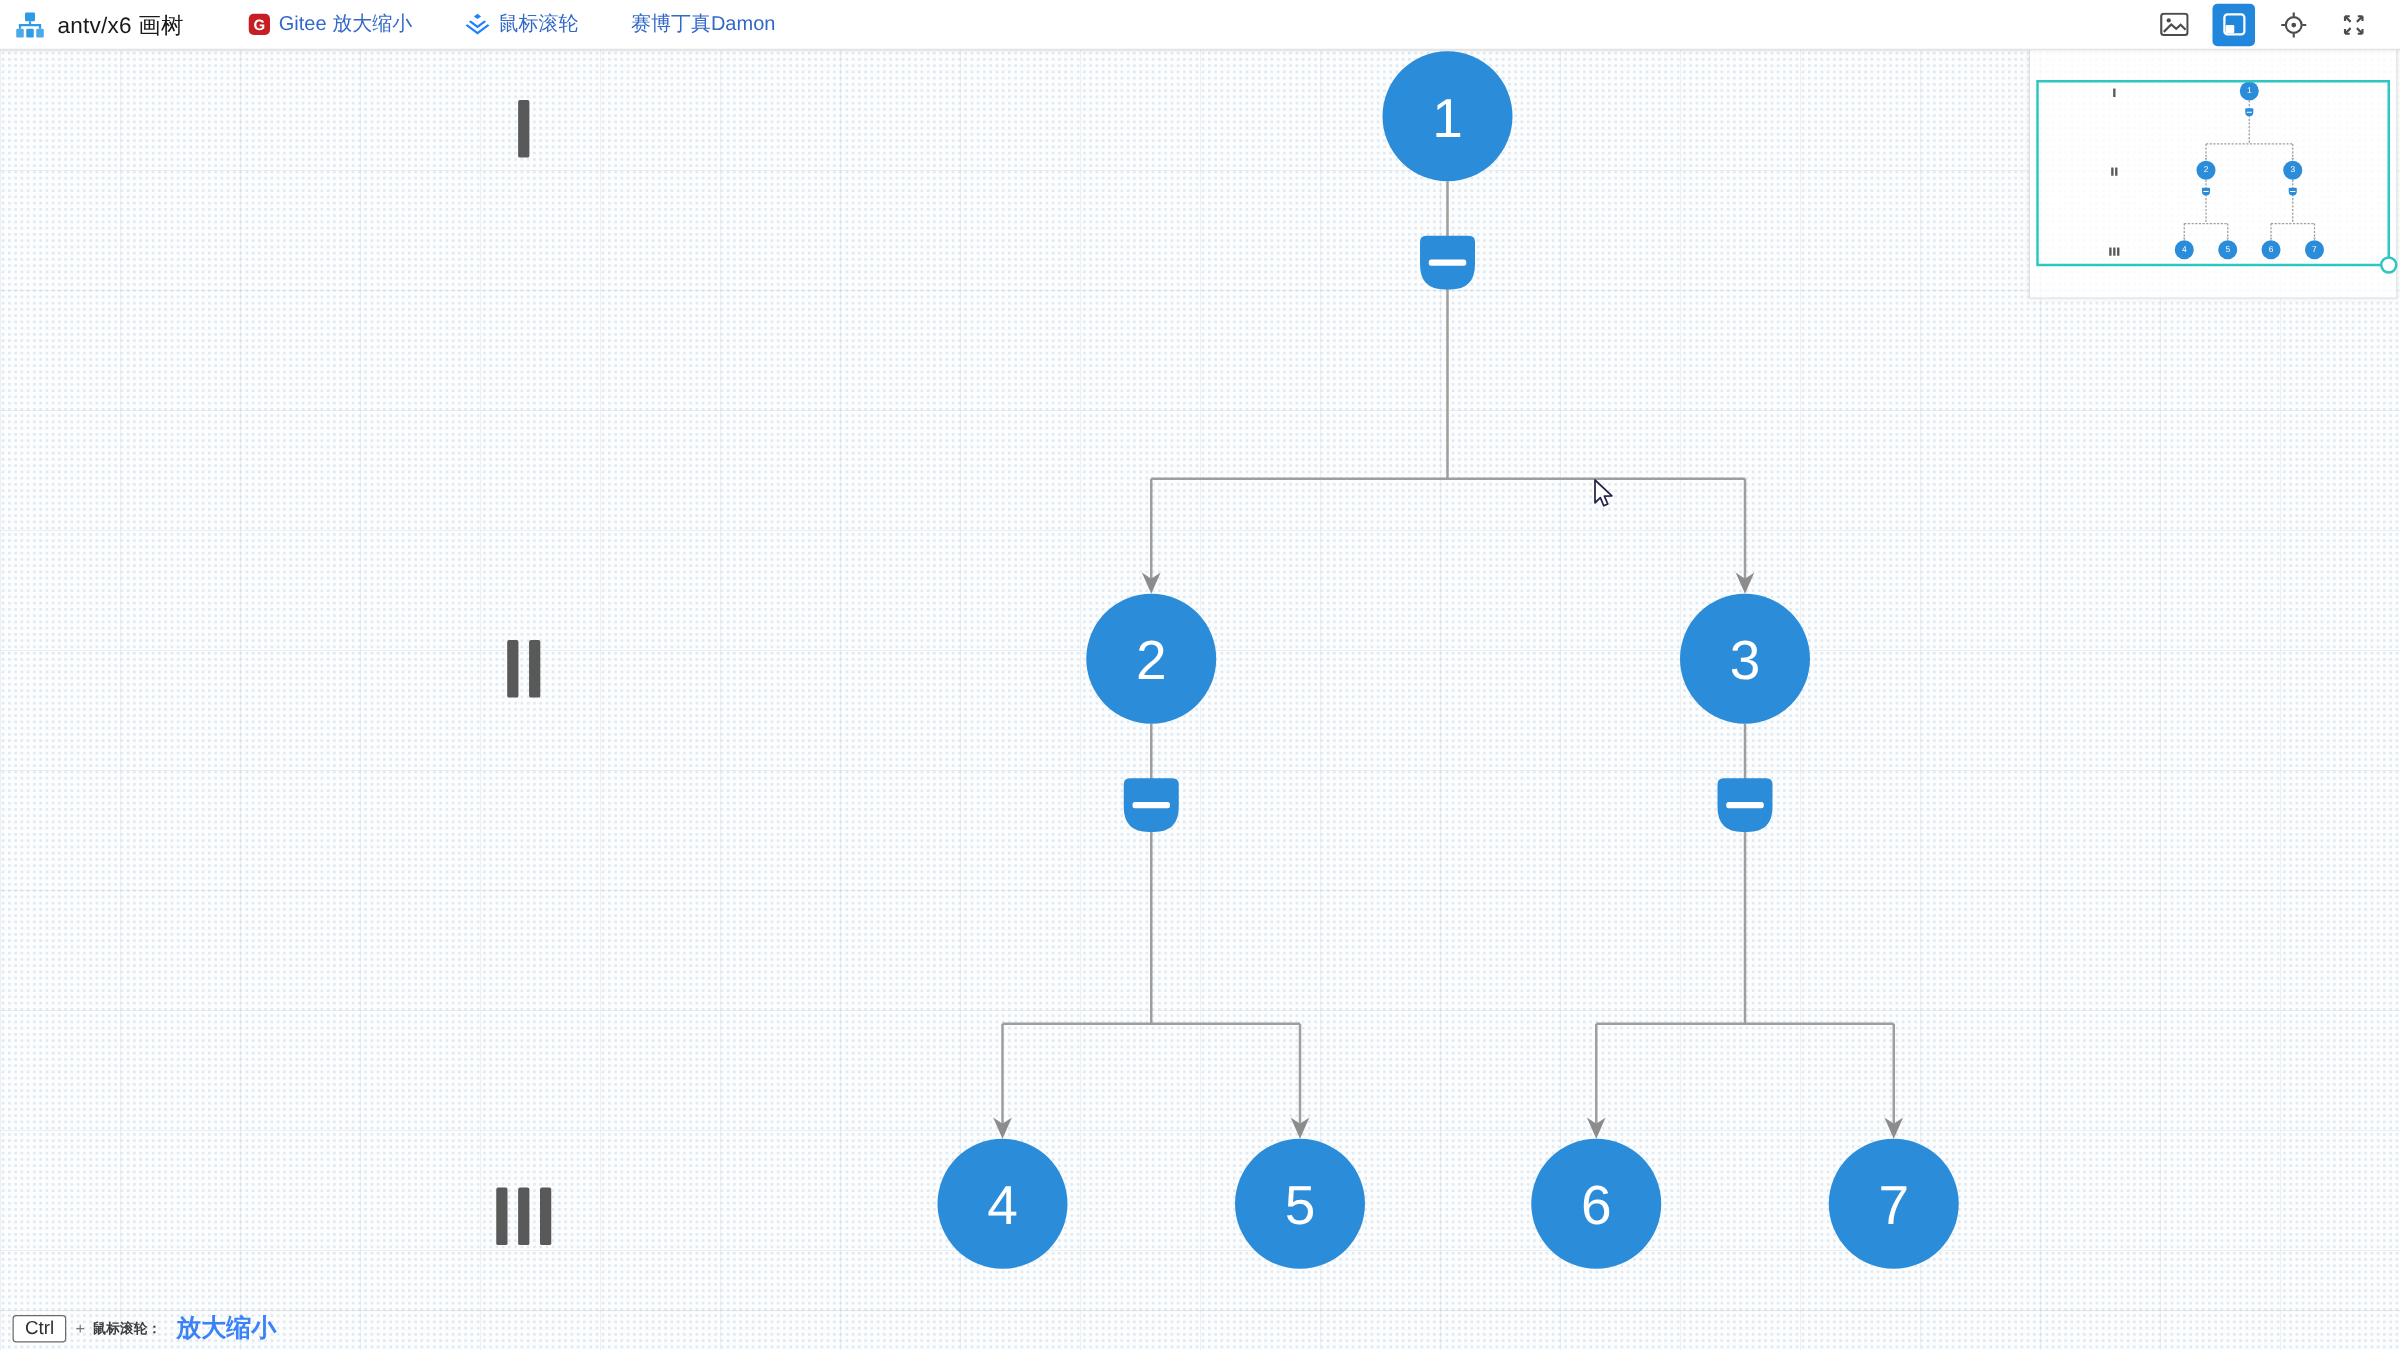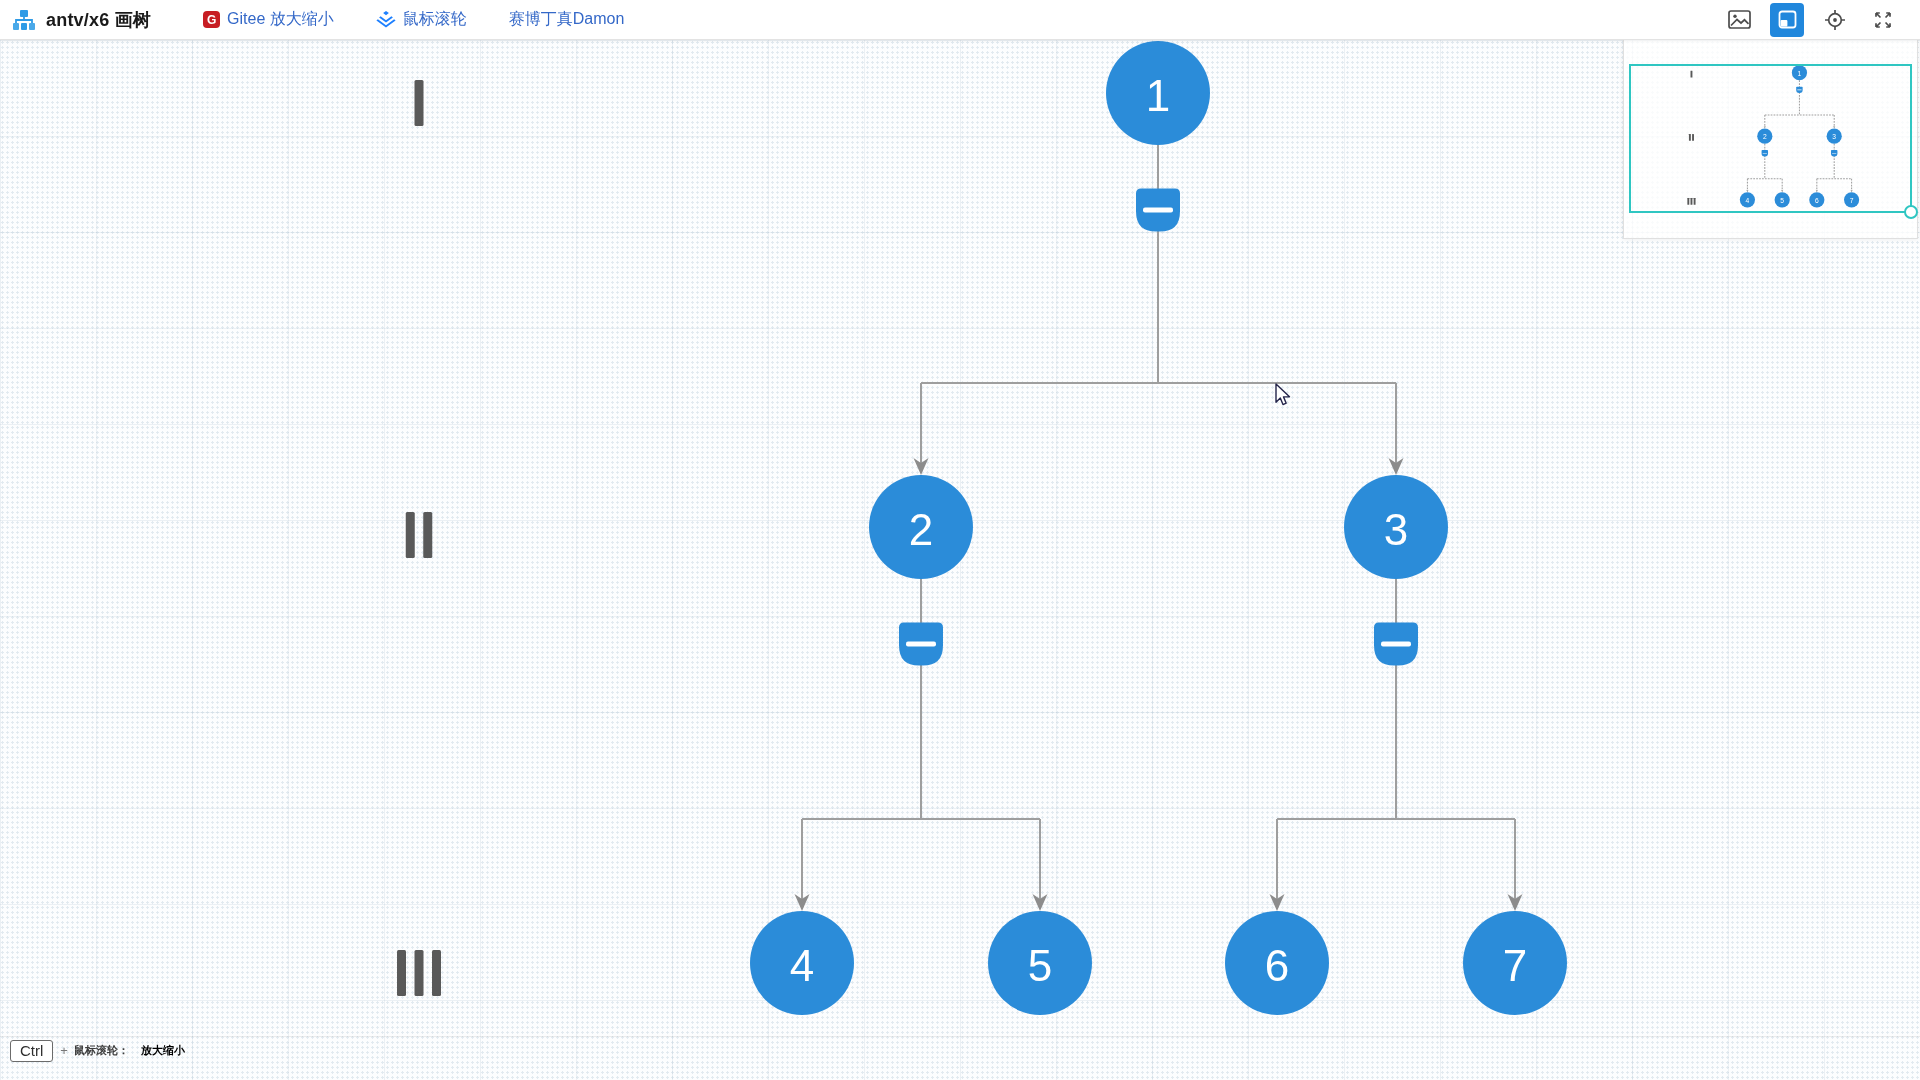--- a/index.html
+++ b/index.html
@@ -17,21 +17,21 @@
   }
 
   
   .topbar {
     position:absolute; top:0; left:0; width:1920px; height:40px;
     background:#ffffff; border-bottom:1px solid #e3e3e3;
     box-shadow:0 1px 3px rgba(0,0,0,0.06);
     display:flex; align-items:center; padding:0 20px 0 12px; z-index:30;
   }
   .logo { display:flex; align-items:center; }
-  .app-title { font-size:18px; font-weight:bold; color:#1a1a1a; margin-left:10px; letter-spacing:0.2px; }
+  .app-title { font-size:18px; font-weight:normal; color:#1a1a1a; margin-left:10px; letter-spacing:0.2px; }
   .links { display:flex; align-items:center; margin-left:52px; gap:42px; }
   .link { display:flex; align-items:center; gap:7px; color:#3468c8; font-size:16px; cursor:pointer; white-space:nowrap; }
   .gitee-badge {
     width:17px; height:17px; border-radius:4px; background:#c71d23; color:#fff;
     font-size:12px; font-weight:bold; display:flex; align-items:center; justify-content:center;
   }
   .spacer { flex:1; }
   .tools { display:flex; align-items:center; gap:14px; }
   .tool-btn {
     width:34px; height:34px; border-radius:4px; display:flex; align-items:center;
@@ -56,31 +56,31 @@
     position:absolute; left:5px; top:25px; width:283px; height:149px;
     border:2px solid #2fc6c2; cursor:move;
   }
   .mini-handle {
     position:absolute; right:-8px; bottom:-8px; width:14px; height:14px;
     border-radius:50%; background:#fff; border:2.5px solid #2fc6c2; cursor:nwse-resize;
   }
 
   
   .footer {
-    position:absolute; left:0; bottom:16px; width:1920px; height:28px;
+    position:absolute; left:0; bottom:4px; width:1920px; height:28px;
     display:flex; align-items:center; padding-left:10px;
     border-top:1px solid rgba(0,0,0,0.07); z-index:25;margin-top:23px;
   }
   .kbd {
     border:1px solid #6b6b6b; border-radius:3px; background:#fff; color:#2e2e2e;
     font-size:15px; padding:0 9px; height:22px; line-height:20px; display:inline-block;
   }
   .hint-plus { color:#777; font-size:13px; margin:0 6px 0 7px; }
   .hint-label { color:#3c3c3c; font-size:11px; font-weight:bold; }
-  .hint-value { color:#000000; font-size:11px; font-weight:bold; margin-left:12px; }
+  .hint-value { color:#3b82f6; font-size:20px; font-weight:bold; margin-left:12px; }
 </style>
 </head>
 <body>
 
 <div class="topbar">
   <span class="logo">
     <svg width="24" height="22" viewBox="0 0 24 22">
       <rect x="8" y="1" width="8" height="7" rx="1" fill="#2f9be6"></rect>
       <path d="M12 8 V11 M4 14 V11 H20 V14" stroke="#2f9be6" stroke-width="1.8" fill="none"></path>
       <rect x="1" y="14" width="6" height="7" rx="1" fill="#4aa9e9"></rect>

